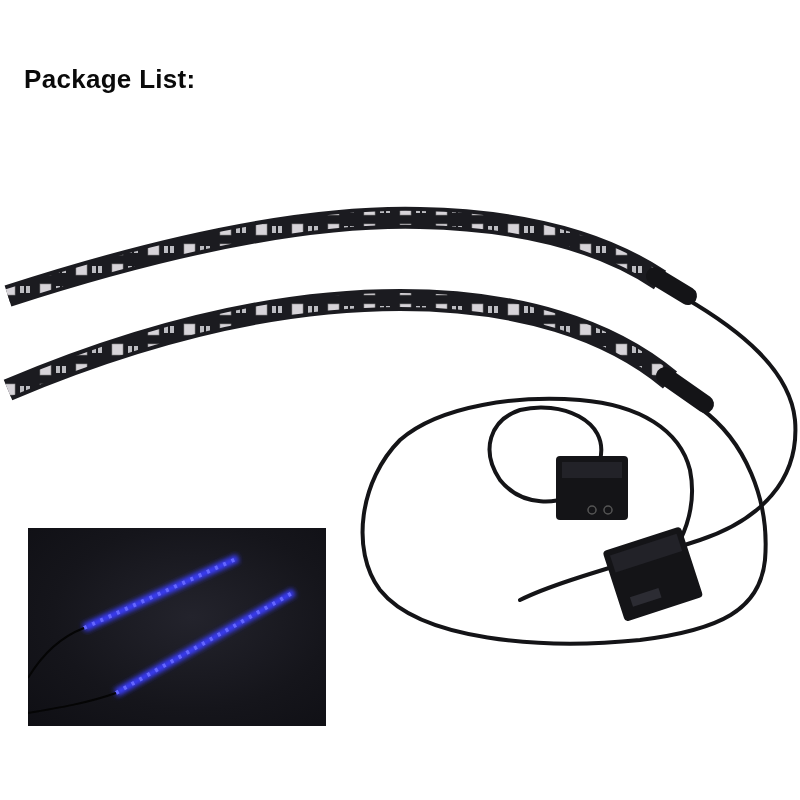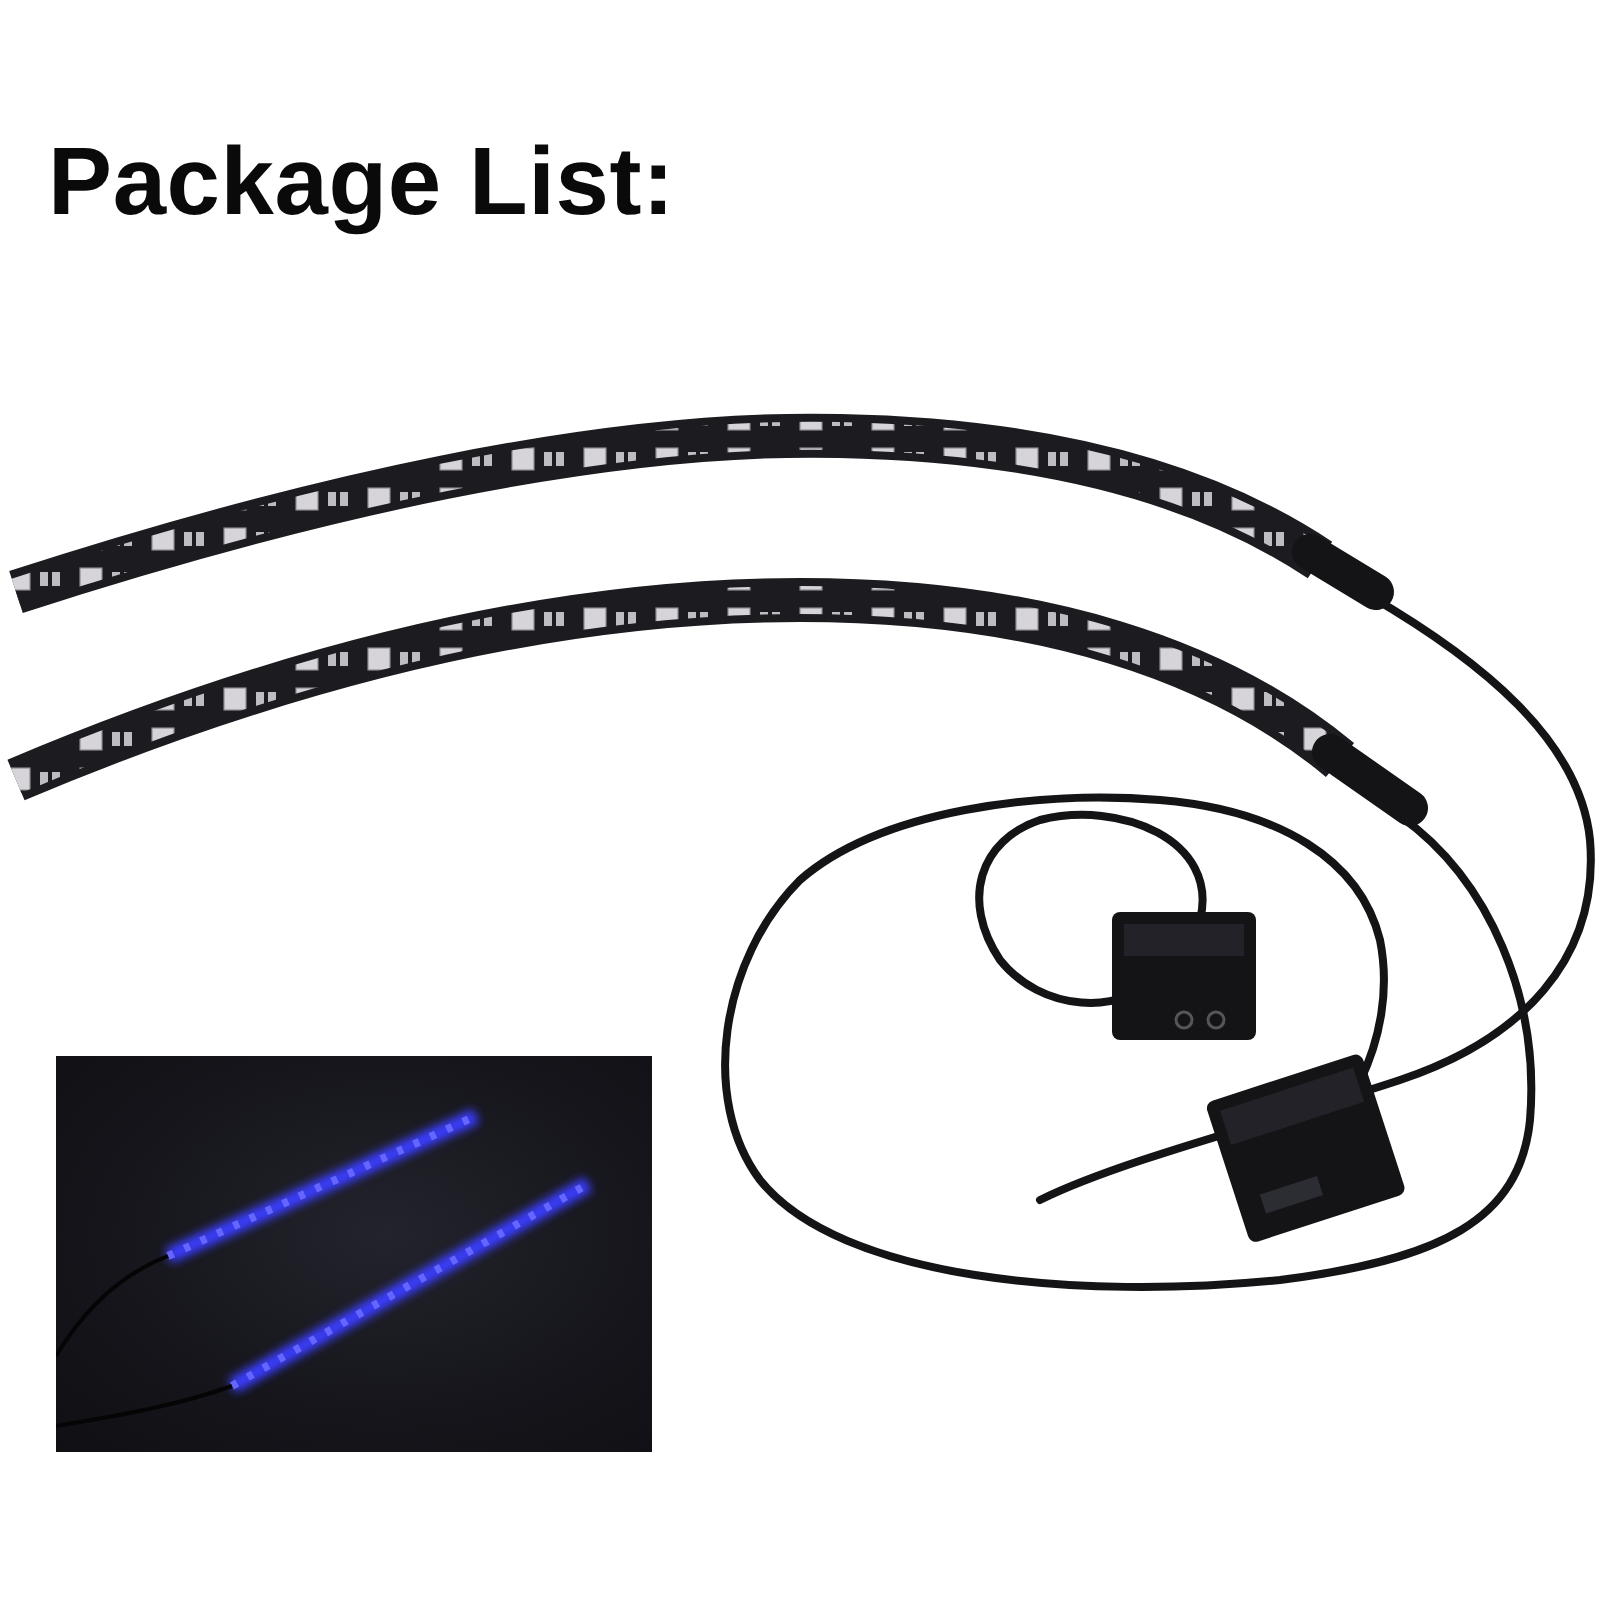--- a/index.html
+++ b/index.html
@@ -1,20 +1,20 @@
 <!DOCTYPE html>
 <html><head>
   <meta charset="utf-8">
   <style>
     html, body { margin: 0; padding: 0; background: #ffffff; }
     body { width: 800px; height: 800px; position: relative; overflow: hidden; font-family: "Liberation Sans", sans-serif; }
     .title {
       position: absolute; left: 24px; top: 64px;
       font-family: "Liberation Sans", sans-serif;
-      font-weight: bold; font-size: 48px; color: #0a0a0a;
+      font-weight: bold; font-size: 26px; color: #0a0a0a;
       letter-spacing: 0.3px; margin: 0;
     }
     .scene { position: absolute; left: 0; top: 0; width: 800px; height: 800px; }
     .inset {
       position: absolute; left: 28px; top: 528px; width: 298px; height: 198px;
       background: radial-gradient(ellipse at 55% 45%, #23232c 0%, #15151b 60%, #0f0f14 100%);
       overflow: hidden;
     }
     .inset svg { position: absolute; left: 0; top: 0; }
   </style>

